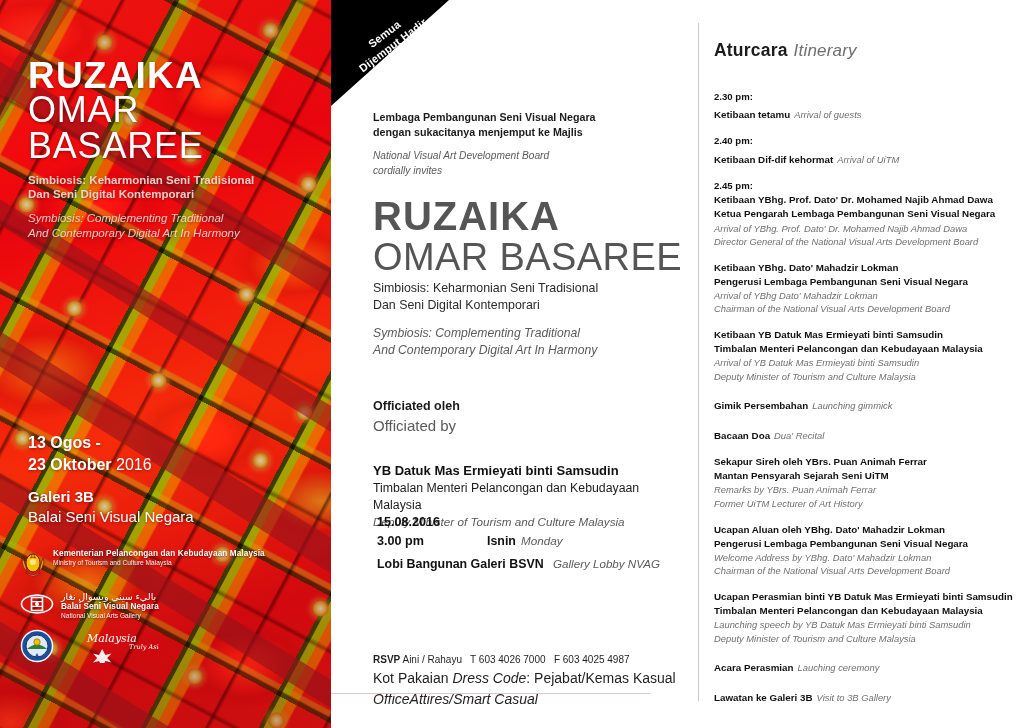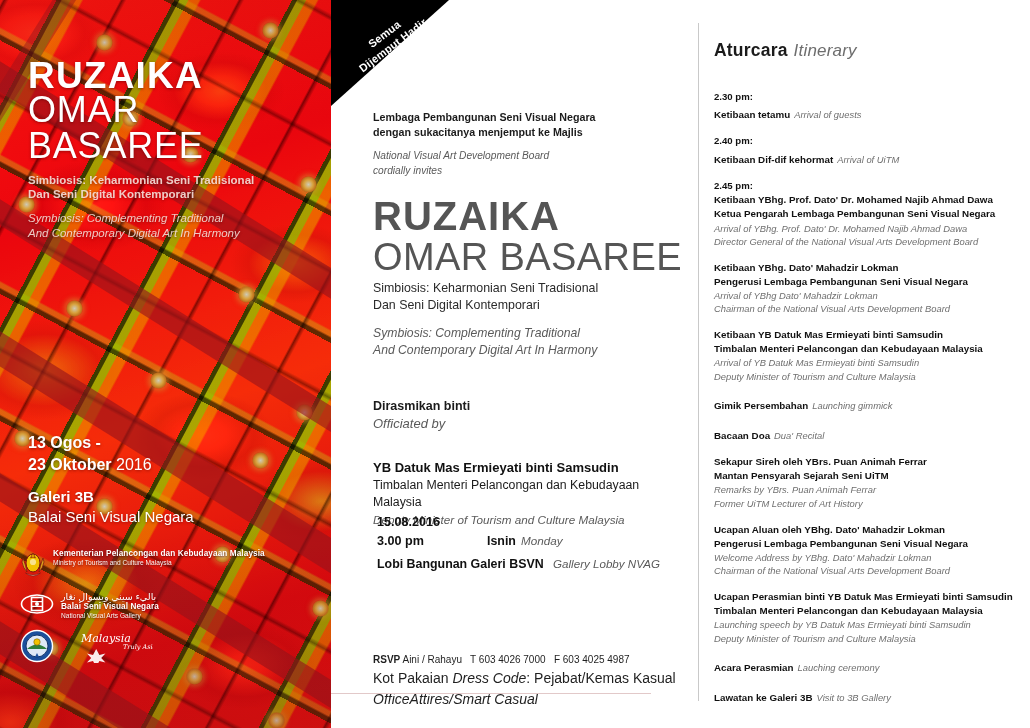--- a/index.html
+++ b/index.html
@@ -144,21 +144,21 @@
   #main-title{position:absolute;top:196px;left:42px;width:310px;}
   #main-title-1{font-size:40px;font-weight:bold;letter-spacing:1px;line-height:1.0;color:#555555;}
   #main-title-2{font-size:38px;font-weight:300;letter-spacing:0.4px;line-height:1.06;color:#555555;margin-top:1px;}
 
   #sub-block{position:absolute;top:280px;left:42px;width:310px;}
   #sub-ms{font-size:12.4px;line-height:1.38;color:#2a2a2a;font-weight:400;}
   #sub-en{margin-top:11px;font-size:12.2px;line-height:1.38;color:#5a5a5a;font-style:italic;}
 
   #officiate-block{position:absolute;top:398px;left:42px;width:310px;}
   #off-lbl-ms{font-size:12.5px;font-weight:bold;color:#1b1b1b;line-height:1.35;}
-  #off-lbl-en{font-size:13px;font-style:italic;color:#5a5a5a;line-height:1.4;}
+  #off-lbl-en{font-size:15px;color:#5a5a5a;line-height:1.4;}
   #off-name{margin-top:26px;font-size:13px;font-weight:bold;color:#111;line-height:1.4;}
   #off-title-ms{font-size:12.3px;color:#1b1b1b;line-height:1.4;}
   #off-title-en{font-size:11.7px;font-style:italic;color:#5a5a5a;line-height:1.42;}
 
   #when-block{position:absolute;top:513px;left:46px;width:310px;}
   #when-date{font-size:12.6px;font-weight:bold;color:#111;line-height:1.5;}
   .when-row{display:flex;align-items:baseline;line-height:1.5;}
   .when-row .t{font-size:12.6px;font-weight:bold;color:#111;width:110px;flex:0 0 110px;}
   .when-row .dms{font-size:12.4px;font-weight:bold;color:#111;margin-right:5px;}
   .when-row .den{font-size:11.7px;font-style:italic;color:#5a5a5a;}
@@ -298,21 +298,21 @@
       <div class="logo-row">
         <div class="logo-mark">
           <svg width="34" height="34" viewBox="0 0 34 34" aria-hidden="true">
             <circle cx="17" cy="17" r="15.5" fill="#1b4f9c" stroke="#ffffff" stroke-width="1.4"></circle>
             <circle cx="17" cy="17" r="11" fill="#dfe9f7" stroke="#12356c" stroke-width="1"></circle>
             <path d="M7 20 q10 -9 20 0 z" fill="#2f7d3a"></path>
             <circle cx="17" cy="13" r="3.2" fill="#f2c200" stroke="#7a5a08" stroke-width=".6"></circle>
             <path d="M17 24 l2 4 h-4 z" fill="#1b4f9c"></path>
           </svg>
         </div>
-        <div class="logo-mark" style="margin-left:18px;">
+        <div class="logo-mark" style="margin-left:24px;">
           <svg width="74" height="34" viewBox="0 0 74 34" aria-hidden="true">
             <text x="2" y="13" fill="#ffffff" font-family="DejaVu Serif, serif" font-style="italic" font-size="11">Malaysia</text>
             <text x="44" y="20" fill="#ffffff" font-family="DejaVu Serif, serif" font-style="italic" font-size="6.5">Truly Asia</text>
             <path d="M14 26 l3.2 -6 l3.2 6 l6 -1.6 l-4.2 4.6 l4.2 4.6 l-6 -1.6 l-3.2 6 l-3.2 -6 l-6 1.6 l4.2 -4.6 l-4.2 -4.6 z" fill="#ffffff" opacity=".92"></path>
           </svg>
         </div>
       </div>
 
     </div>
   </div>
@@ -349,21 +349,21 @@
         <div>Simbiosis: Keharmonian Seni Tradisional</div>
         <div>Dan Seni Digital Kontemporari</div>
       </div>
       <div id="sub-en">
         <div>Symbiosis: Complementing Traditional</div>
         <div>And Contemporary Digital Art In Harmony</div>
       </div>
     </div>
 
     <div id="officiate-block">
-      <div id="off-lbl-ms">Dirasmikan binti</div>
+      <div id="off-lbl-ms">Officiated oleh</div>
       <div id="off-lbl-en">Officiated by</div>
       <div id="off-name">YB Datuk Mas Ermieyati binti Samsudin</div>
       <div id="off-title-ms">Timbalan Menteri Pelancongan dan Kebudayaan Malaysia</div>
       <div id="off-title-en">Deputy Minister of Tourism and Culture Malaysia</div>
     </div>
 
     <div id="when-block">
       <div id="when-date">15.08.2016</div>
       <div class="when-row">
         <span class="t">3.00 pm</span>

